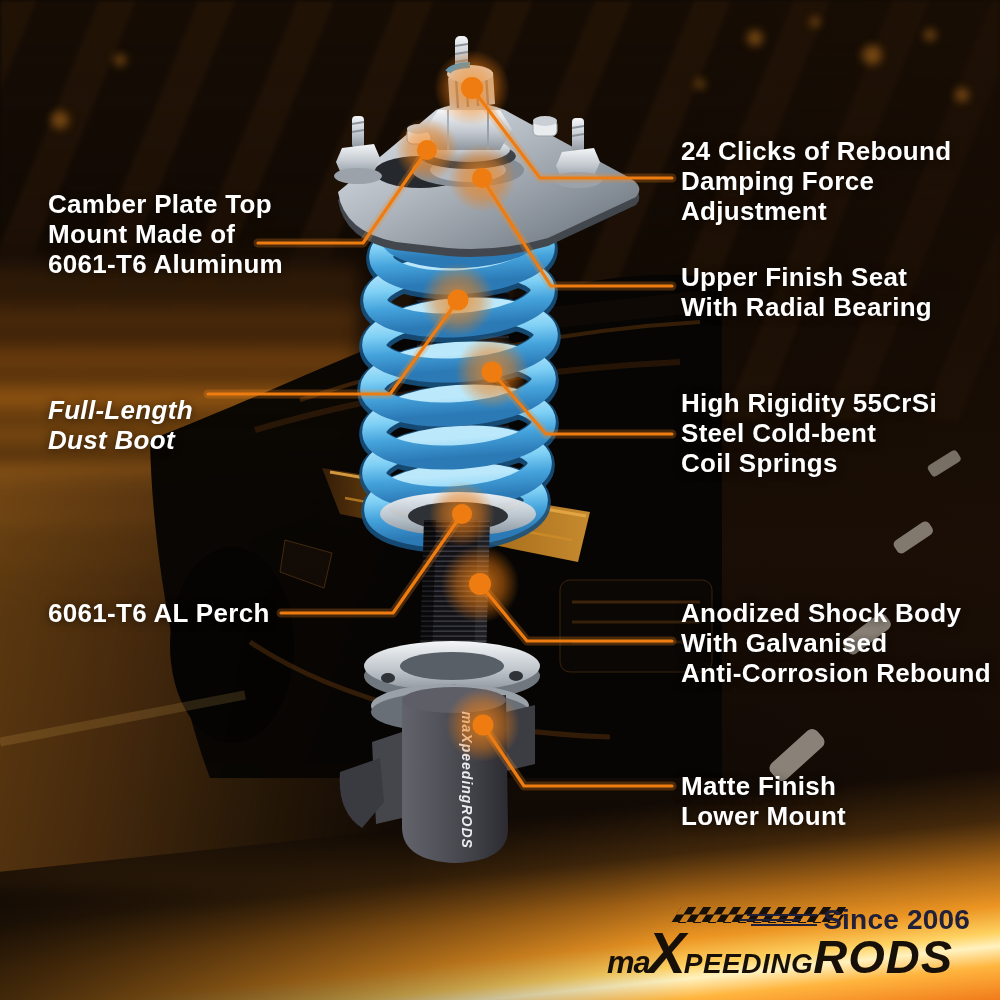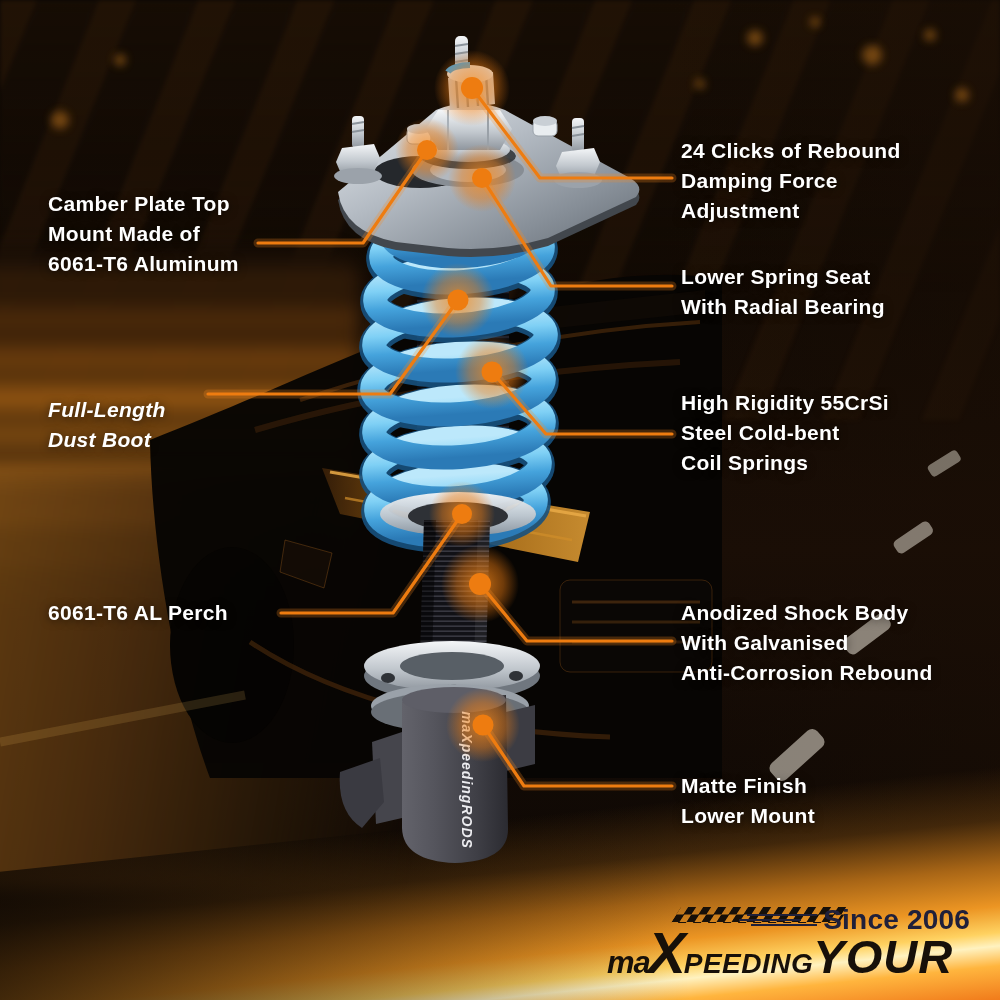--- a/index.html
+++ b/index.html
@@ -42,21 +42,21 @@
       #ffb53e 60%, #f17d1c 70%, #e65d1e 84%, #d6451c 100%);
   }
   .swoosh::after{
     content:"";position:absolute;inset:0;
     background:linear-gradient(90deg, rgba(14,8,3,.85), rgba(14,8,3,.3) 42%, rgba(0,0,0,0) 66%);
   }
   
   .scene{position:absolute;left:0;top:0;}
   
   .callout{
-    position:absolute;color:#fff;font-weight:700;font-size:21px;line-height:30px;
+    position:absolute;color:#fff;font-weight:700;font-size:26px;line-height:30px;
     letter-spacing:.3px;text-shadow:0 1px 8px rgba(0,0,0,.55);white-space:nowrap;
   }
   .callout span{display:block;}
   #c-camber  {left:48px;  top:189px;}
   #c-dustboot{left:48px;  top:395px;font-style:italic;}
   #c-perch   {left:48px;  top:598px;}
   #c-rebound {left:681px; top:136px;}
   #c-seat    {left:681px; top:262px;}
   #c-coil    {left:681px; top:388px;}
   #c-body    {left:681px; top:598px;}
@@ -339,21 +339,21 @@
     <span>Camber Plate Top</span>
     <span>Mount Made of</span>
     <span>6061-T6 Aluminum</span>
   </div>
   <div class="callout" id="c-rebound">
     <span>24 Clicks of Rebound</span>
     <span>Damping Force</span>
     <span>Adjustment</span>
   </div>
   <div class="callout" id="c-seat">
-    <span>Lower Spring Seat</span>
+    <span>Upper Finish Seat</span>
     <span>With Radial Bearing</span>
   </div>
   <div class="callout" id="c-dustboot">
     <span>Full-Length</span>
     <span>Dust Boot</span>
   </div>
   <div class="callout" id="c-coil">
     <span>High Rigidity 55CrSi</span>
     <span>Steel Cold-bent</span>
     <span>Coil Springs</span>
@@ -378,17 +378,17 @@
         <line x1="8" y1="3" x2="78" y2="3" stroke="#20203a" stroke-width="2.2"></line>
         <line x1="0" y1="8" x2="62" y2="8" stroke="#20203a" stroke-width="2.2"></line>
         <line x1="12" y1="13" x2="78" y2="13" stroke="#20203a" stroke-width="2.2"></line>
       </svg>
       <span>Since 2006</span>
     </div>
     <div class="logo-row">
       <span class="lg-ma">ma</span>
       <span class="lg-x">X</span>
       <span class="lg-peed">PEEDING</span>
-      <span class="lg-rods">YOUR</span>
+      <span class="lg-rods">RODS</span>
     </div>
   </div>
 
 </div>
 
 </body></html>

